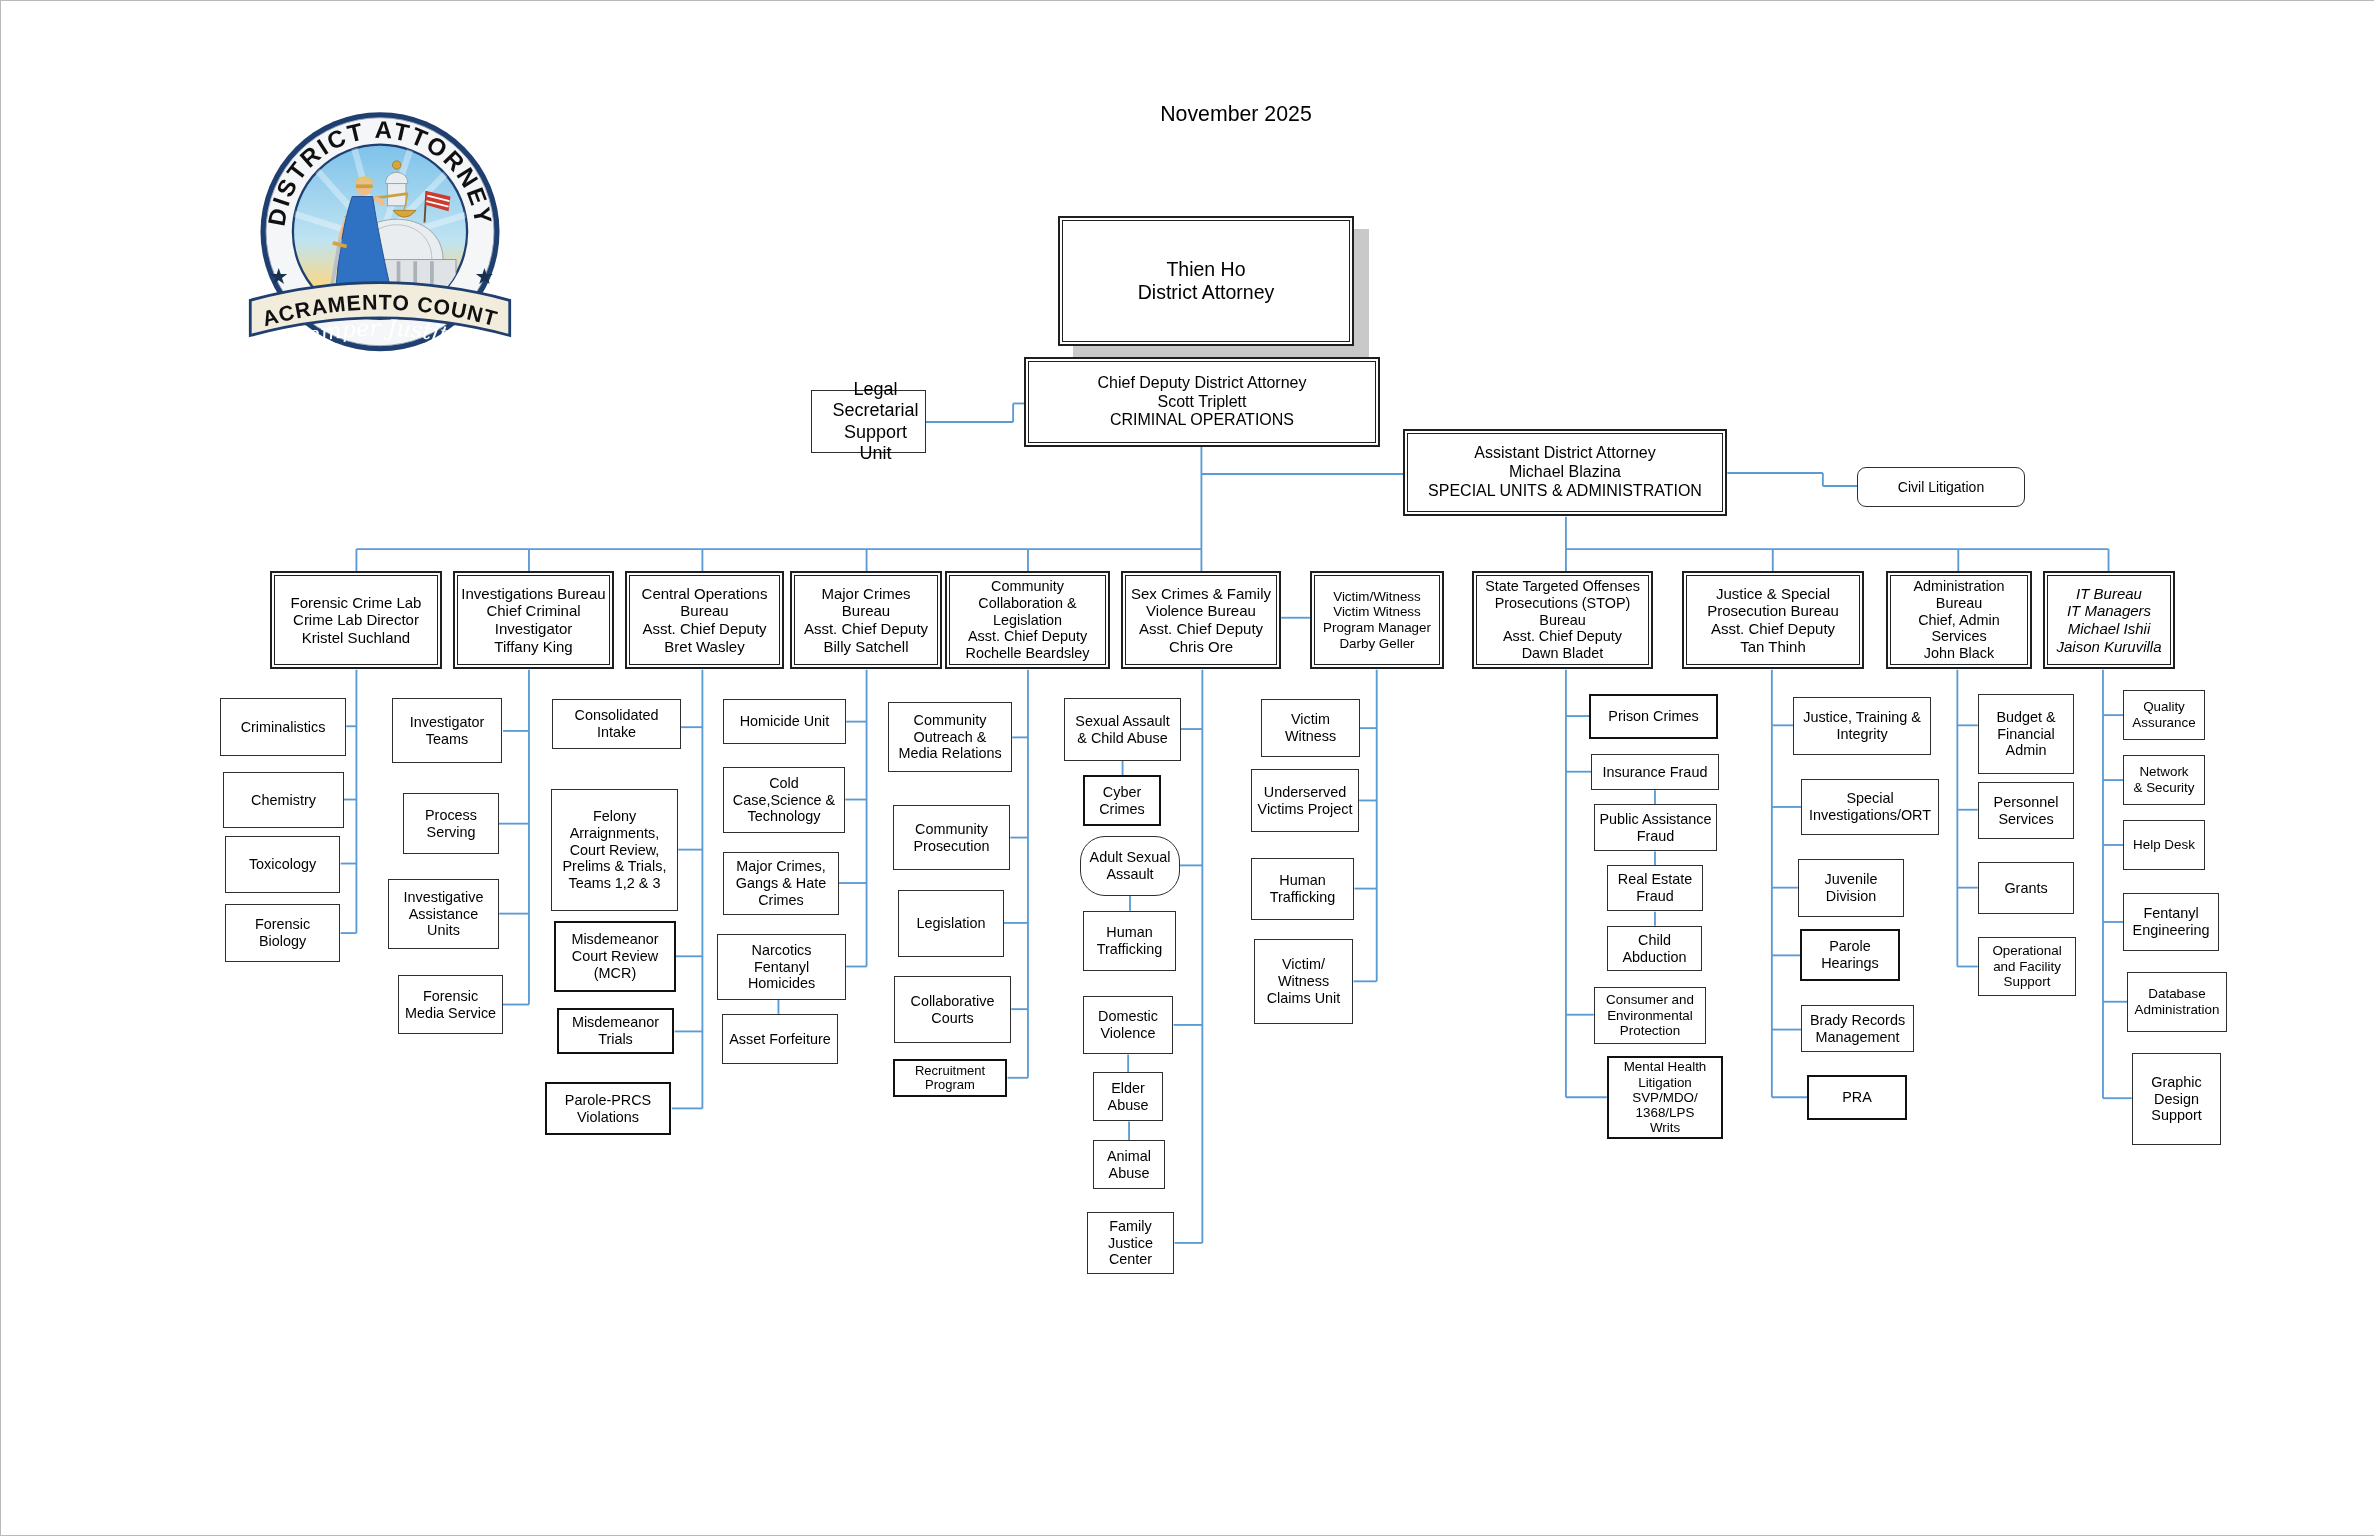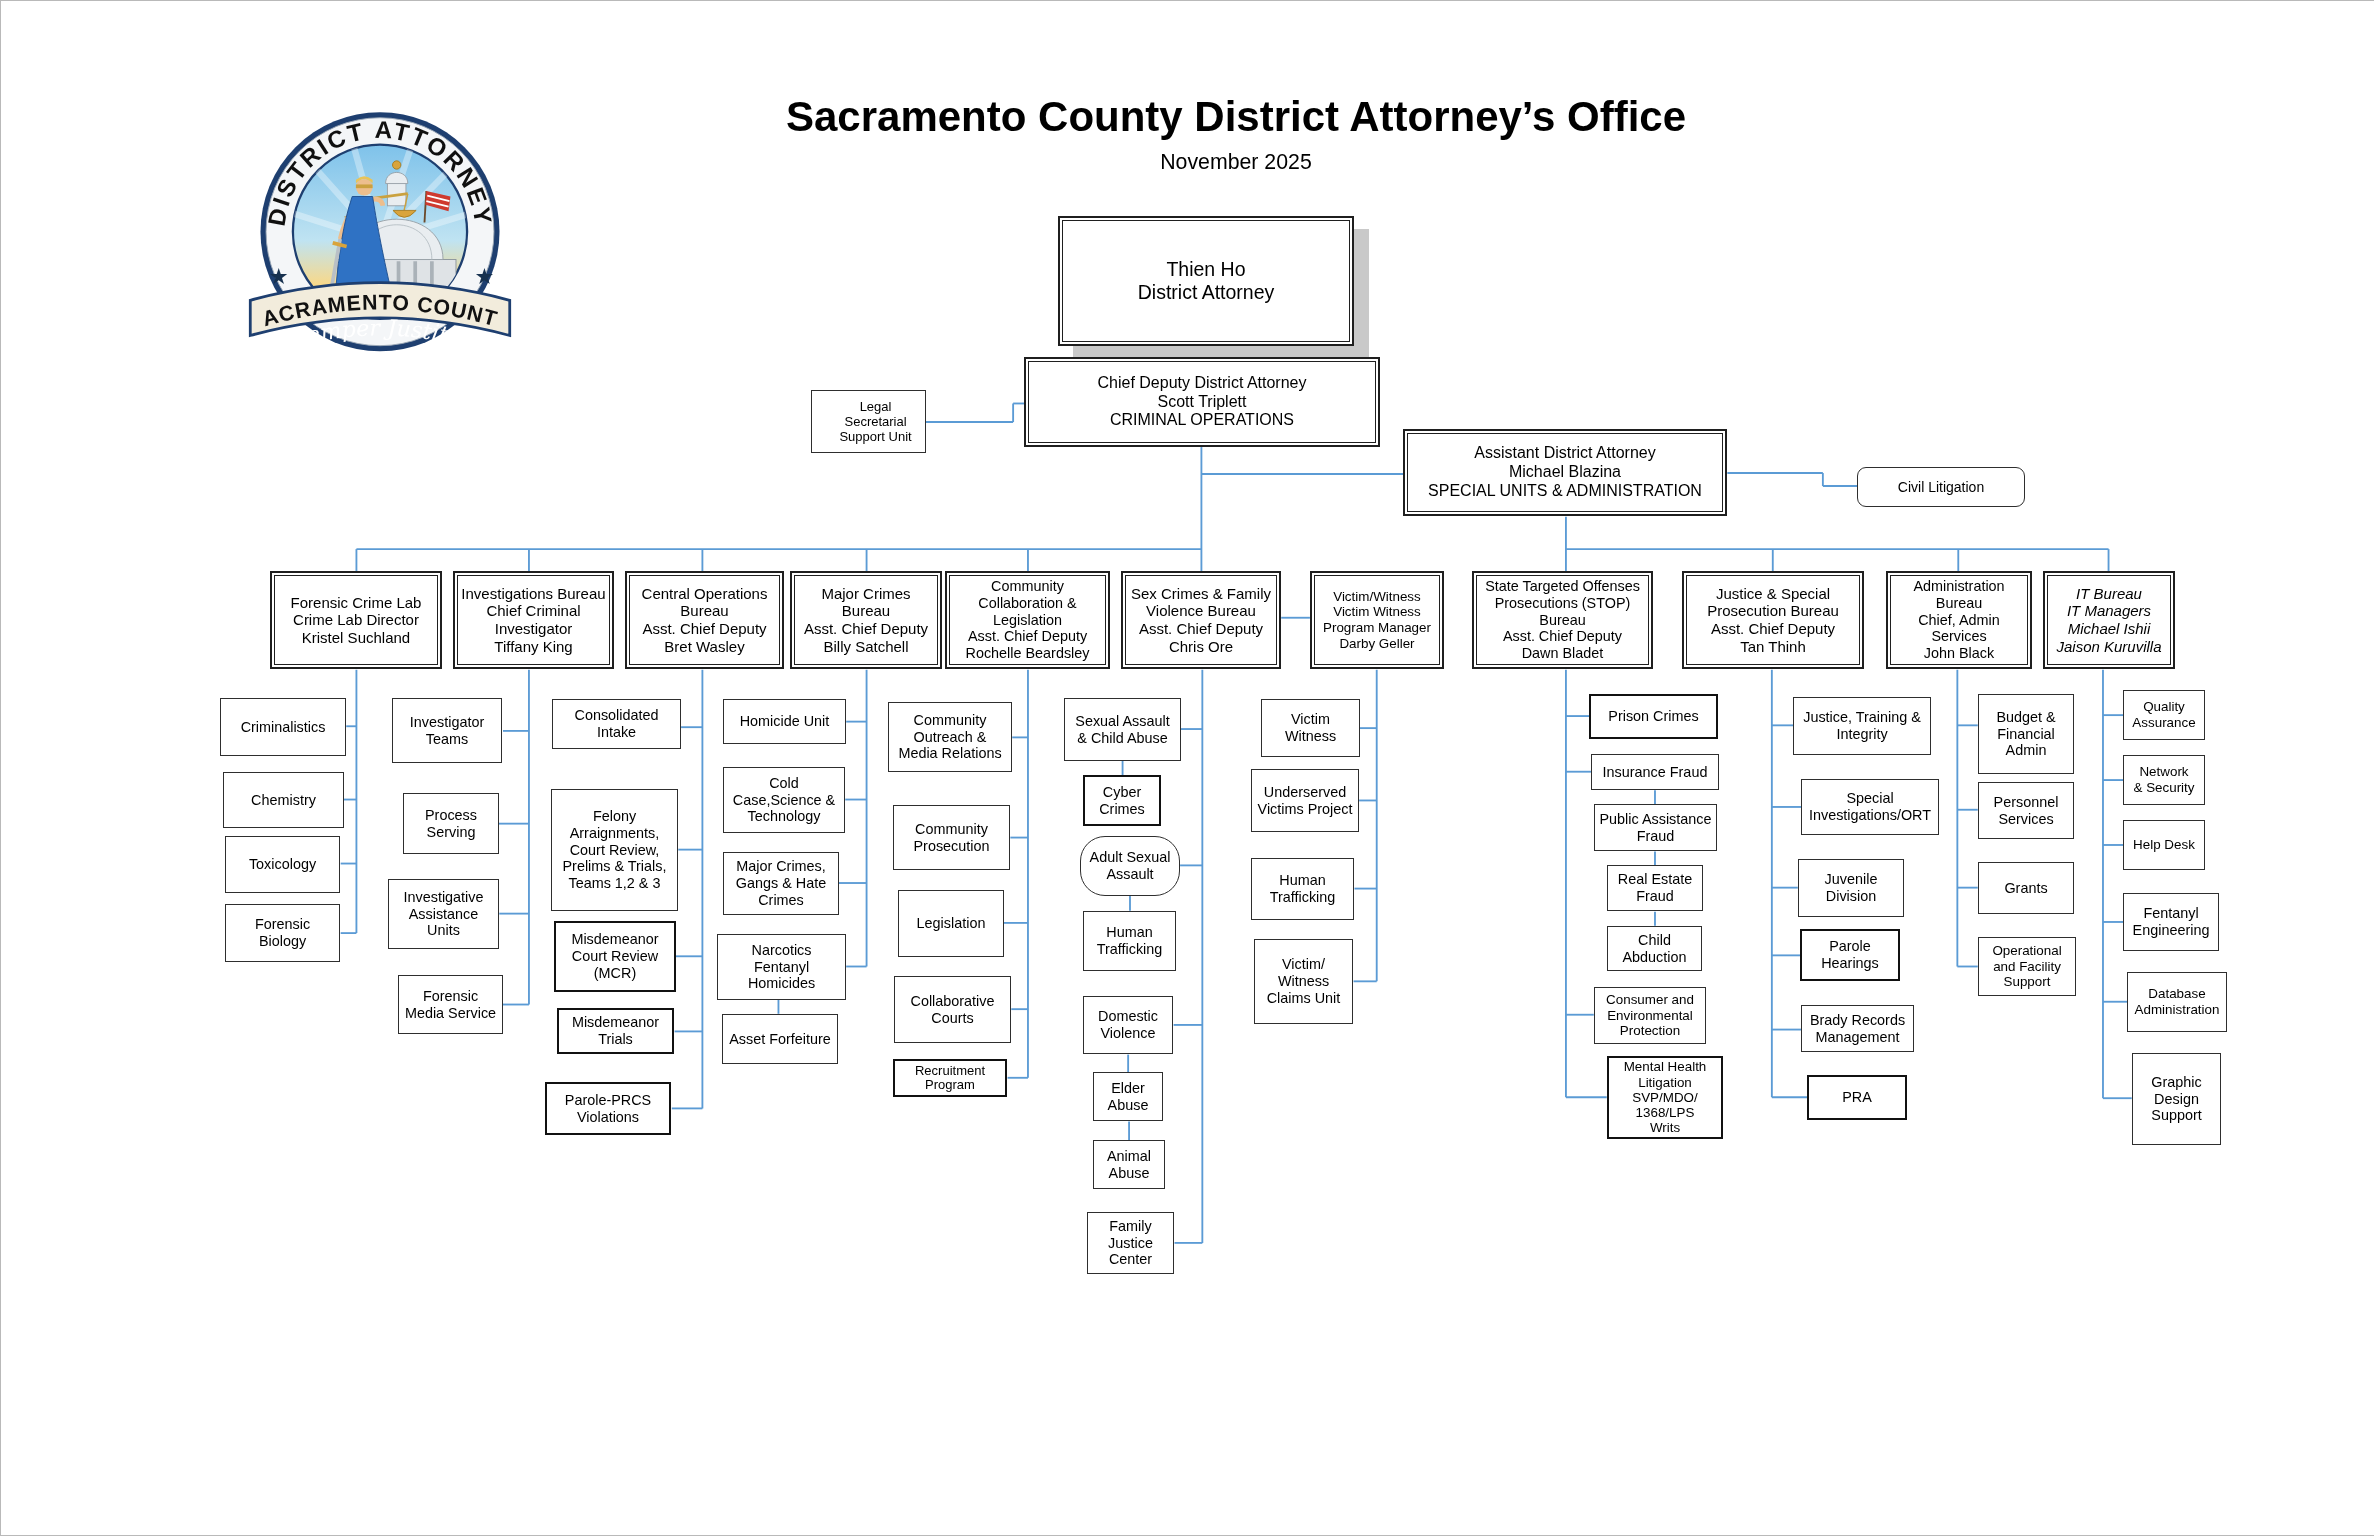--- a/index.html
+++ b/index.html
@@ -23,21 +23,20 @@
   .sh{box-shadow:15px 13px 0 0 #c9c9c9;}
   .bu{font-size:15px;}
   .logo{position:absolute;left:237px;top:102px;}
 </style>
 </head>
 <body>
 
 <div class="frame"></div>
 
 <div class="hdr">
-  <h1>Sacramento County District Attorney’s Office</h1>
   <h2>November 2025</h2>
 </div>
 
 <svg class="logo" width="286" height="265" viewBox="0 0 300 286">
   <defs>
     <linearGradient id="sky" x1="0" y1="0" x2="0" y2="1">
       <stop offset="0" stop-color="#7ec2ea"></stop>
         <stop offset="0.55" stop-color="#bfe3f2"></stop>
       <stop offset="0.8" stop-color="#f7d98c"></stop>
         <stop offset="1" stop-color="#f3b94d"></stop>
@@ -218,21 +217,21 @@
     <line x1="2267" y1="1080" x2="2293" y2="1080"></line>
       <line x1="2267" y1="1184" x2="2298" y2="1184"></line>
   </g>
 </svg>
 
 <div class="n d sh" style="left:1058px;top:216px;width:296px;height:130px;font-size:19.5px;">Thien Ho
 District Attorney</div>
 <div class="n d" style="left:1024px;top:357px;width:356px;height:90px;font-size:16px;">Chief Deputy District Attorney
 Scott Triplett
 CRIMINAL OPERATIONS</div>
-<div class="n" style="left:811px;top:390px;width:115px;height:63px;font-size:13px;padding-left:16px;">Legal
+<div class="n" style="left:811px;top:390px;width:115px;height:63px;font-size:18px;padding-left:16px;">Legal
 Secretarial
 Support Unit</div>
 <div class="n d" style="left:1403px;top:429px;width:324px;height:87px;font-size:16px;">Assistant District Attorney
 Michael Blazina
 SPECIAL UNITS &amp; ADMINISTRATION</div>
 <div class="n" style="left:1857px;top:467px;width:168px;height:40px;font-size:14px;border-radius:9px;">Civil Litigation</div>
 
 <div class="n d bu" style="left:270px;top:571px;width:172px;height:98px;">Forensic Crime Lab
 Crime Lab Director
 Kristel Suchland</div>

